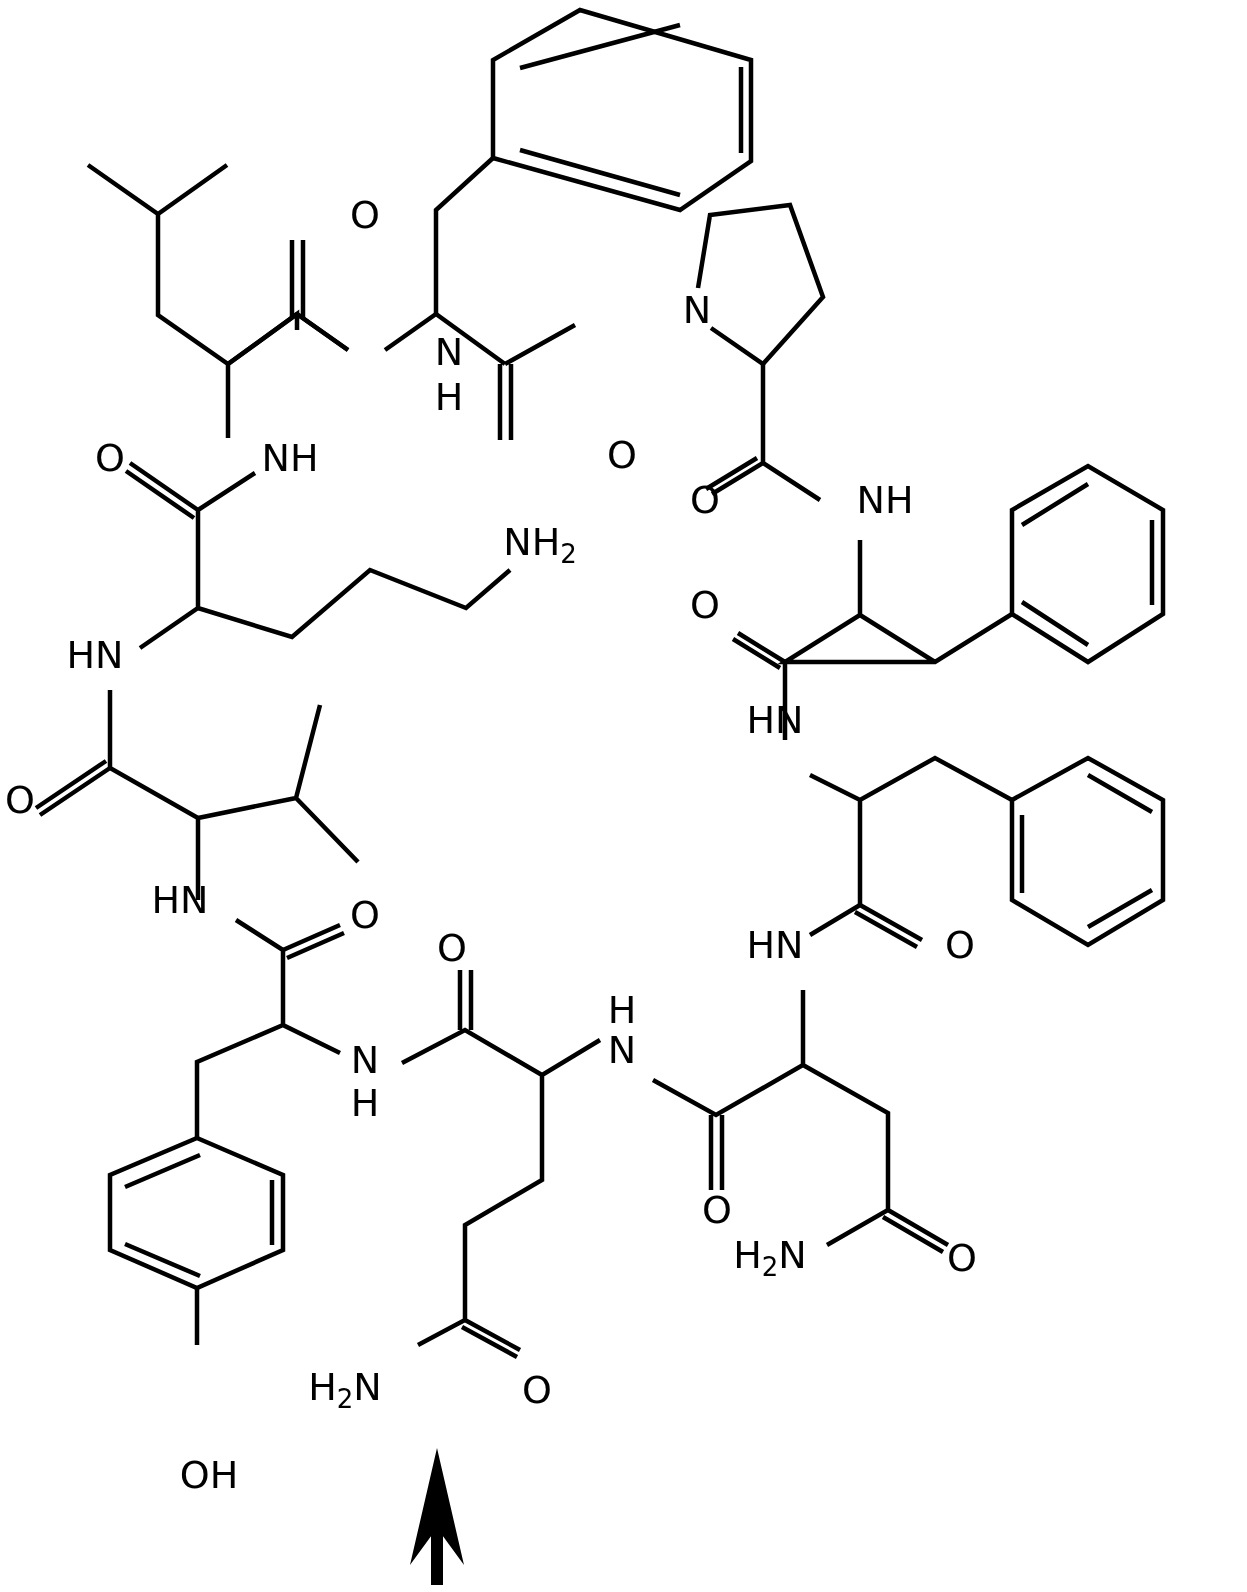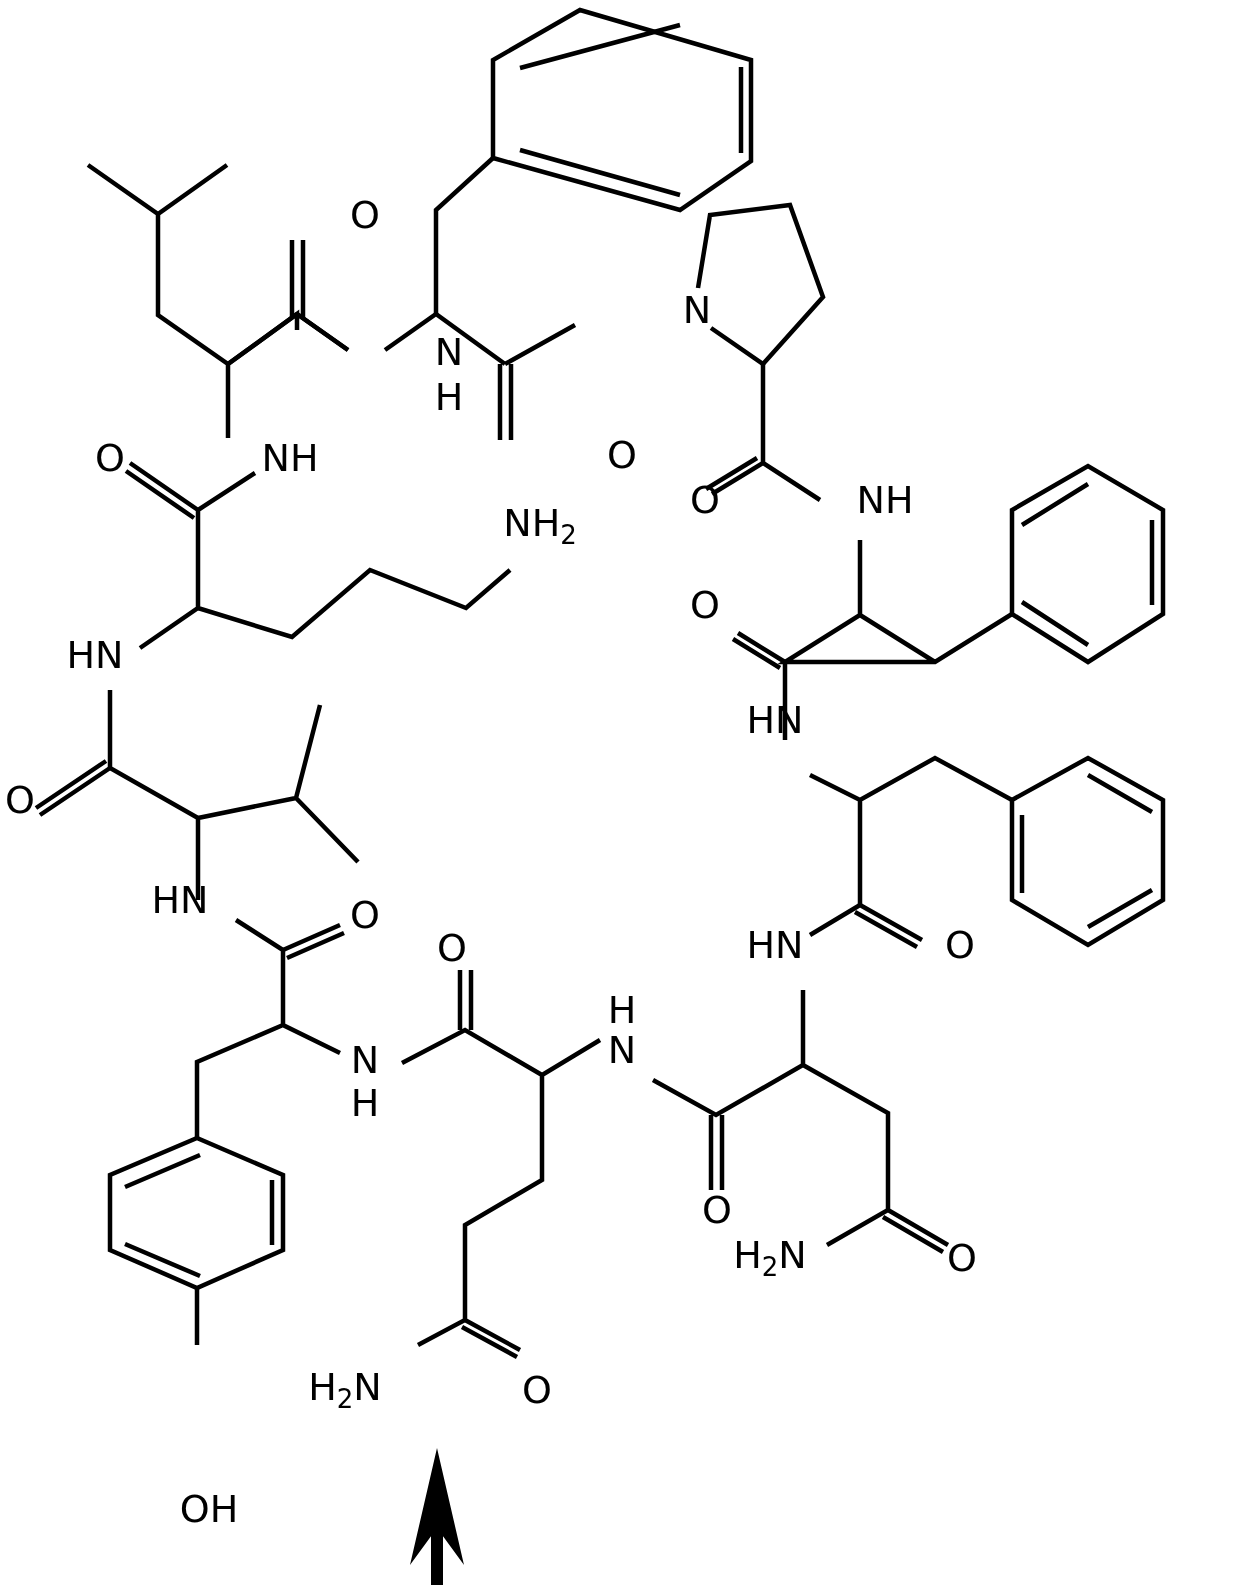--- a/index.html
+++ b/index.html
@@ -63,21 +63,21 @@
 
     <path d="M437 1585 L437 1510" stroke="#000000" stroke-width="12" fill="none"></path>
     <path d="M437 1448 L410 1565 L437 1528 L464 1565 Z" fill="#000000"></path>
   </svg>
 
   <span class="label" style="left:365px;top:215px">O</span>
   <span class="label" style="left:449px;top:352px">N</span>
   <span class="label" style="left:449px;top:397px">H</span>
   <span class="label" style="left:290px;top:458px">NH</span>
   <span class="label" style="left:110px;top:458px">O</span>
-  <span class="label" style="left:540px;top:526px"><span>NH</span><sub>2</sub></span>
+  <span class="label" style="left:540px;top:545px"><span>NH</span><sub>2</sub></span>
   <span class="label" style="left:95px;top:655px">HN</span>
   <span class="label" style="left:20px;top:800px">O</span>
   <span class="label" style="left:180px;top:900px">HN</span>
   <span class="label" style="left:365px;top:915px">O</span>
   <span class="label" style="left:365px;top:1060px">N</span>
   <span class="label" style="left:365px;top:1103px">H</span>
   <span class="label" style="left:452px;top:948px">O</span>
   <span class="label" style="left:622px;top:455px">O</span>
   <span class="label" style="left:697px;top:310px">N</span>
   <span class="label" style="left:705px;top:500px">O</span>
@@ -86,16 +86,16 @@
   <span class="label" style="left:775px;top:720px">HN</span>
   <span class="label" style="left:775px;top:945px">HN</span>
   <span class="label" style="left:960px;top:945px">O</span>
   <span class="label" style="left:622px;top:1050px">N</span>
   <span class="label" style="left:622px;top:1010px">H</span>
   <span class="label" style="left:717px;top:1210px">O</span>
   <span class="label" style="left:770px;top:1258px"><span>H</span><sub>2</sub><span>N</span></span>
   <span class="label" style="left:962px;top:1258px">O</span>
   <span class="label" style="left:345px;top:1390px"><span>H</span><sub>2</sub><span>N</span></span>
   <span class="label" style="left:537px;top:1390px">O</span>
-  <span class="label" style="left:209px;top:1509px">OH</span>
+  <span class="label" style="left:209px;top:1475px">OH</span>
 
   <span style="position:absolute;left:410px;top:1448px;width:54px;height:140px;"></span>
 </div>
 
 </body></html>

